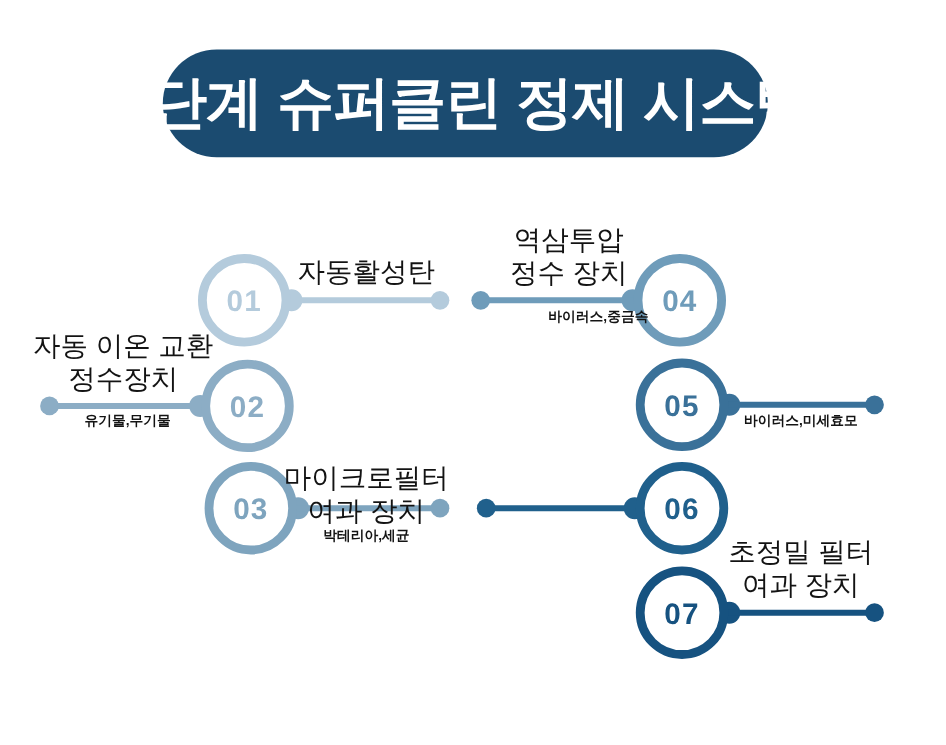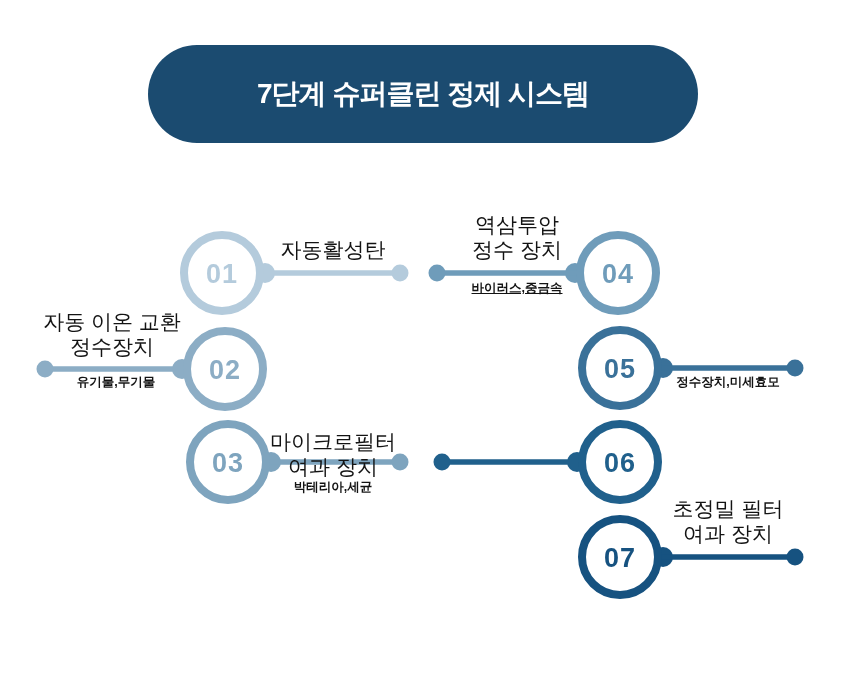--- a/index.html
+++ b/index.html
@@ -18,41 +18,41 @@
     width: 550px;
     height: 98px;
     background: #1b4b70;
     border-radius: 49px;
     display: flex;
     align-items: center;
     justify-content: center;
   }
   .title-bar span {
     color: #ffffff;
-    font-size: 28px;
+    font-size: 52px;
     font-weight: 700;
     letter-spacing: -1px;
     white-space: nowrap;
   }
   svg.diagram {
     position: absolute;
     left: 0;
     top: 0;
   }
   svg.diagram text {
     font-family: "Liberation Sans", sans-serif;
     font-size: 27px;
     font-weight: 600;
     letter-spacing: 1px;
   }
   .step-label {
     position: absolute;
     transform: translate(-50%, -100%);
     text-align: center;
-    font-size: 21px;
+    font-size: 25px;
     font-weight: 500;
     line-height: 1.18;
     color: #131313;
     white-space: pre-line;
   }
   .step-subtitle {
     position: absolute;
     transform: translateX(-50%);
     text-align: center;
     font-size: 12.5px;
@@ -134,21 +134,21 @@
   <div class="step-label" style="left:112px; top:360px;">자동 이온 교환
 정수장치</div>
   <div class="step-subtitle" style="left:116px; top:374px;">유기물,무기물</div>
 
   <div class="step-label" style="left:333px; top:452px;margin-top:28px;">마이크로필터
 여과 장치</div>
   <div class="step-subtitle" style="left:333px; top:468px;margin-top:11px;">박테리아,세균</div>
 
   <div class="step-label" style="left:517px; top:263px;">역삼투압
 정수 장치</div>
-  <div class="step-subtitle" style="left:517px; top:280px;text-decoration:underline;">바이러스,중금속</div>
+  <div class="step-subtitle" style="left:544px; top:280px;">바이러스,중금속</div>
 
-  <div class="step-subtitle" style="left:728px; top:374px;">정수장치,미세효모</div>
+  <div class="step-subtitle" style="left:728px; top:374px;">바이러스,미세효모</div>
 
 
   <div class="step-label" style="left:728px; top:547px;">초정밀 필터
 여과 장치</div>
 
 </div>
 
 </body></html>

